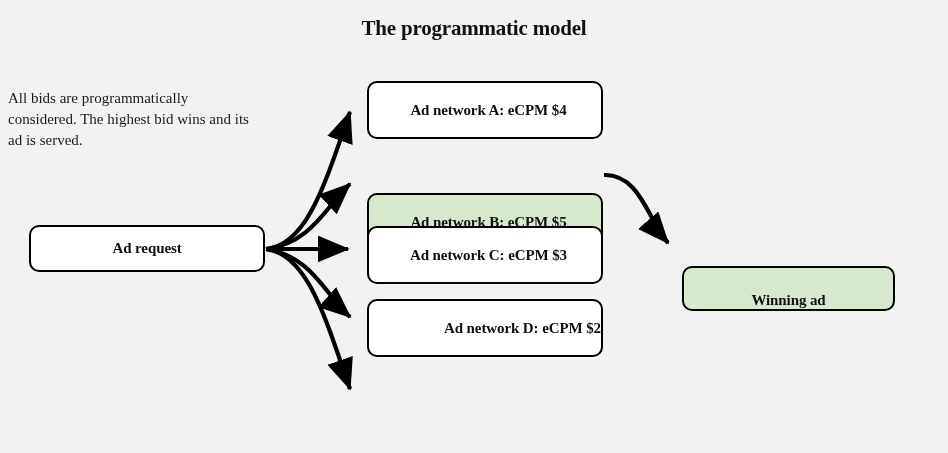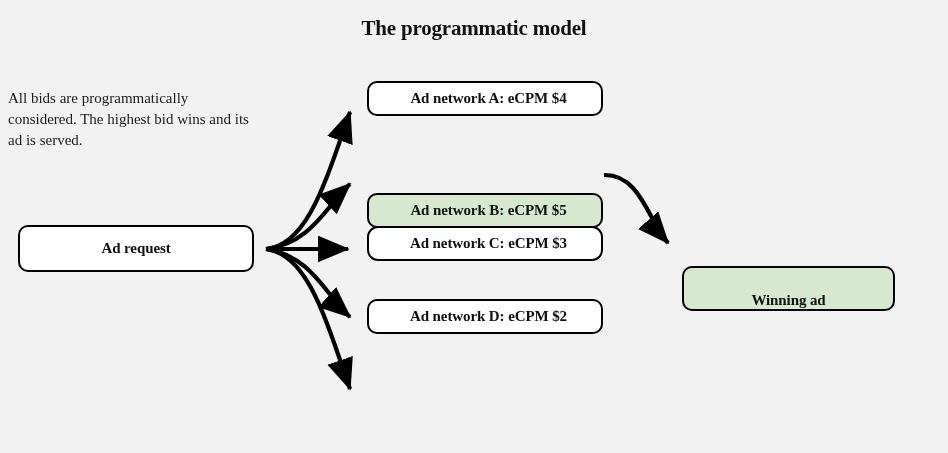--- a/index.html
+++ b/index.html
@@ -59,35 +59,35 @@
     font-size: 15px;
     font-weight: bold;
     color: #101010;
     letter-spacing: -0.1px;
   }
   .node.green {
     background: #d6e9ce;
     margin-top: 40px;
   }
   .node-source {
-    left: 18px;
+    left: 29px;
     top: 225px;
     width: 236px;
     height: 47px;
   }
   .node-net {
     left: 367px;
     width: 236px;
-    height: 35px;
+    height: 58px;
     padding-left: 7px;
   }
   .net-a { top: 81px; }
   .net-b { top: 153px; }
-  .net-c { top: 226px; border-radius: 11px; }
-  .net-d { top: 299px; }
+  .net-c { top: 226px; }
+  .net-d { top: 299px; justify-content: flex-end; }
   .net-e { top: 371px; }
   .node-winner {
     left: 682px;
     top: 226px;
     width: 213px;
     height: 45px;
     align-items: flex-end;
   }
 </style>
 </head>

